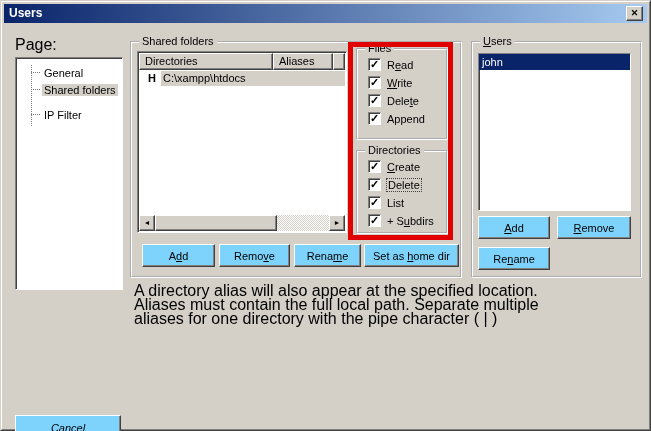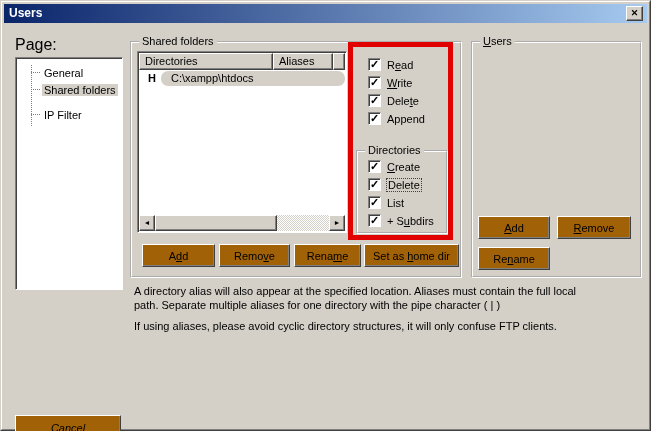--- a/index.html
+++ b/index.html
@@ -19,21 +19,21 @@
     color:#fff;font-weight:bold;font-size:12px;line-height:19px;padding-left:5px;
   }
   .close-btn{
     position:absolute;right:7px;top:5px;width:17px;height:15px;
     background:#d4d0c8;border:1px solid;border-color:#fff #404040 #404040 #fff;
     box-shadow:inset -1px -1px 0 #808080;
     font-size:9px;font-weight:bold;color:#000;text-align:center;line-height:13px;cursor:default;
   }
   .label{font-size:16px;color:#000;}
   .btn{
-    position:absolute;background:#a16207;
+    position:absolute;background:#7dd3fc;
     border:1px solid;border-color:#ffffff #404040 #404040 #ffffff;
     box-shadow:inset -1px -1px 0 #808080;
     font-size:11px;color:#000;text-align:center;display:flex;align-items:center;justify-content:center;
     cursor:default;
   }
   .btn.default{box-shadow:inset -1px -1px 0 #808080,0 0 0 1px #000;}
   .inset{
     background:#fff;border:1px solid;border-color:#808080 #ffffff #ffffff #808080;
     box-shadow:inset 1px 1px 0 #404040;
   }
@@ -54,21 +54,21 @@
   
   .listview{position:absolute;left:136px;top:50px;width:210px;height:182px;}
   .lv-head{position:absolute;left:1px;top:1px;right:1px;height:17px;display:flex;}
   .lv-hcell{
     background:#d4d0c8;border:1px solid;border-color:#ffffff #404040 #404040 #ffffff;
     box-shadow:inset -1px -1px 0 #808080;
     font-size:11px;padding:1px 0 0 5px;overflow:hidden;white-space:nowrap;
   }
   .lv-row{position:absolute;left:1px;top:18px;right:1px;height:16px;display:flex;font-size:11px;align-items:center;}
   .lv-hflag{width:22px;padding-left:9px;font-weight:bold;}
-  .lv-dir{flex:1;background:#d4d0c8;padding-left:10px;height:15px;line-height:15px;border-radius:7px;}
+  .lv-dir{flex:1;background:#d4d0c8;padding-left:2px;height:15px;line-height:15px;}
   
   .hscroll{position:absolute;left:1px;right:1px;bottom:1px;height:16px;display:flex;
     background-color:#d4d0c8;
     background-image:linear-gradient(45deg,#fff 25%,transparent 25%,transparent 75%,#fff 75%),
                      linear-gradient(45deg,#fff 25%,transparent 25%,transparent 75%,#fff 75%);
     background-size:2px 2px;background-position:0 0,1px 1px;
   }
   .sb-btn{width:16px;height:16px;background:#d4d0c8;border:1px solid;border-color:#fff #404040 #404040 #fff;
     box-shadow:inset -1px -1px 0 #808080;font-size:7px;line-height:14px;text-align:center;color:#000;flex:none;}
   .sb-thumb{width:122px;height:16px;background:#d4d0c8;border:1px solid;border-color:#fff #404040 #404040 #fff;
@@ -80,21 +80,21 @@
     box-shadow:inset 1px 1px 0 #404040;margin-right:6px;flex:none;
     font-size:11px;font-weight:bold;line-height:11px;text-align:center;color:#000;}
   .chklabel.focused{border:1px dotted #404040;margin:-1px;padding:0 1px;}
   
   .userlist{position:absolute;left:477px;top:52px;width:153px;height:158px;}
   .user-item{height:16px;font-size:11px;line-height:16px;padding-left:3px;}
   .user-item.selected{background:var(--selection,#0a246a);color:#fff;}
   
   .annotation{position:absolute;left:347px;top:41px;width:105px;height:198px;
     border:5px solid var(--annotation-red,#e00000);z-index:50;pointer-events:none;}
-  .help{position:absolute;left:133px;top:283px;width:458px;font-size:11px;line-height:14px;color:#000;}
+  .help{position:absolute;left:133px;top:283px;width:458px;font-size:16px;line-height:14px;color:#000;}
   .help p{margin:0;}
   .help p + p{margin-top:7px;}
 </style>
 </head>
 <body>
 
 <div class="dialog">
   <div class="dialog-inner"></div>
 
   <div class="titlebar">
@@ -153,20 +153,23 @@
   <div class="btn" style="left:218px;top:243px;width:71px;height:23px;">
     <span><span>Remo</span><span class="u">v</span><span>e</span></span>
   </div>
   <div class="btn" style="left:293px;top:243px;width:67px;height:23px;">
     <span><span>Rena</span><span class="u">m</span><span>e</span></span>
   </div>
   <div class="btn" style="left:363px;top:243px;width:95px;height:23px;">
     <span><span>Set as </span><span class="u">h</span><span>ome dir</span></span>
   </div>
 
+  <div class="group" style="left:355px;top:47px;width:92px;height:92px;">
+    <span class="legend">Files</span>
+  </div>
   <div class="chkrow" style="left:367px;top:57px;">
     <span class="chk"><span>✓</span></span>
     <span class="chklabel"><span>R</span><span class="u">e</span><span>ad</span></span>
   </div>
   <div class="chkrow" style="left:367px;top:75px;">
     <span class="chk"><span>✓</span></span>
     <span class="chklabel"><span></span><span class="u">W</span><span>rite</span></span>
   </div>
   <div class="chkrow" style="left:367px;top:93px;">
     <span class="chk"><span>✓</span></span>
@@ -195,27 +198,29 @@
   <div class="chkrow" style="left:367px;top:213px;">
     <span class="chk"><span>✓</span></span>
     <span class="chklabel"><span>+ S</span><span class="u">u</span><span>bdirs</span></span>
   </div>
 
   <div class="annotation"></div>
 
   <div class="group" style="left:470px;top:40px;width:171px;height:237px;">
     <span class="legend"><span></span><span class="u">U</span><span>sers</span></span>
   </div>
+  <div class="userlist inset">
+    <div class="user-item selected">john</div>
+  </div>
   <div class="btn" style="left:477px;top:215px;width:72px;height:23px;">
     <span><span></span><span class="u">A</span><span>dd</span></span>
   </div>
   <div class="btn" style="left:556px;top:215px;width:74px;height:23px;">
     <span><span></span><span class="u">R</span><span>emove</span></span>
   </div>
   <div class="btn" style="left:477px;top:246px;width:72px;height:23px;">
     <span><span>Re</span><span class="u">n</span><span>ame</span></span>
   </div>
 
   <div class="help">
     <p>A directory alias will also appear at the specified location. Aliases must contain the full local path. Separate multiple aliases for one directory with the pipe character ( | )</p>
-    <p>If using aliases, please avoid cyclic directory structures, it will only confuse FTP clients.</p>
   </div>
 </div>
 
 </body></html>

